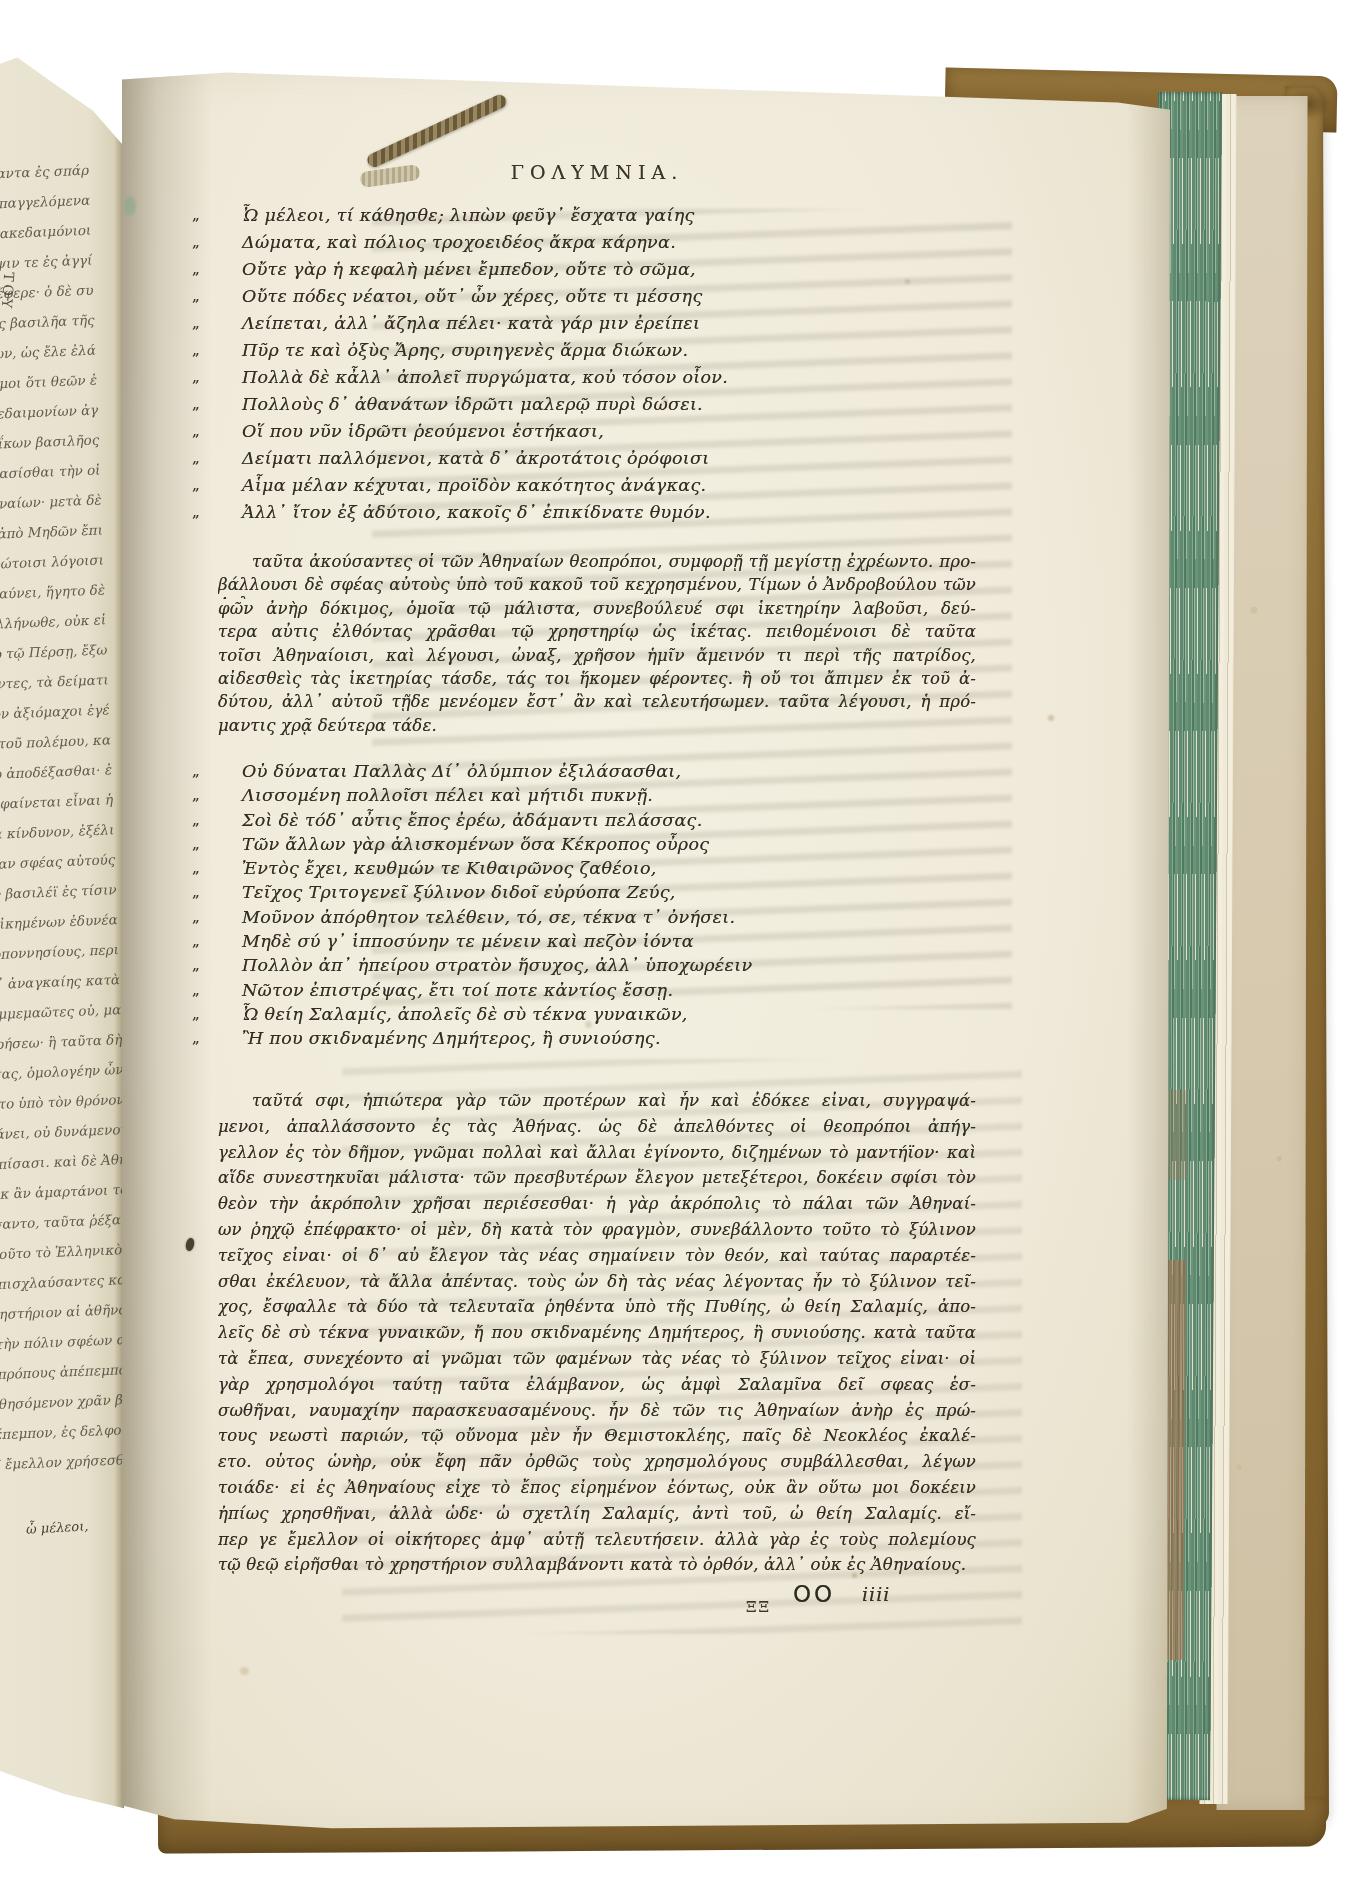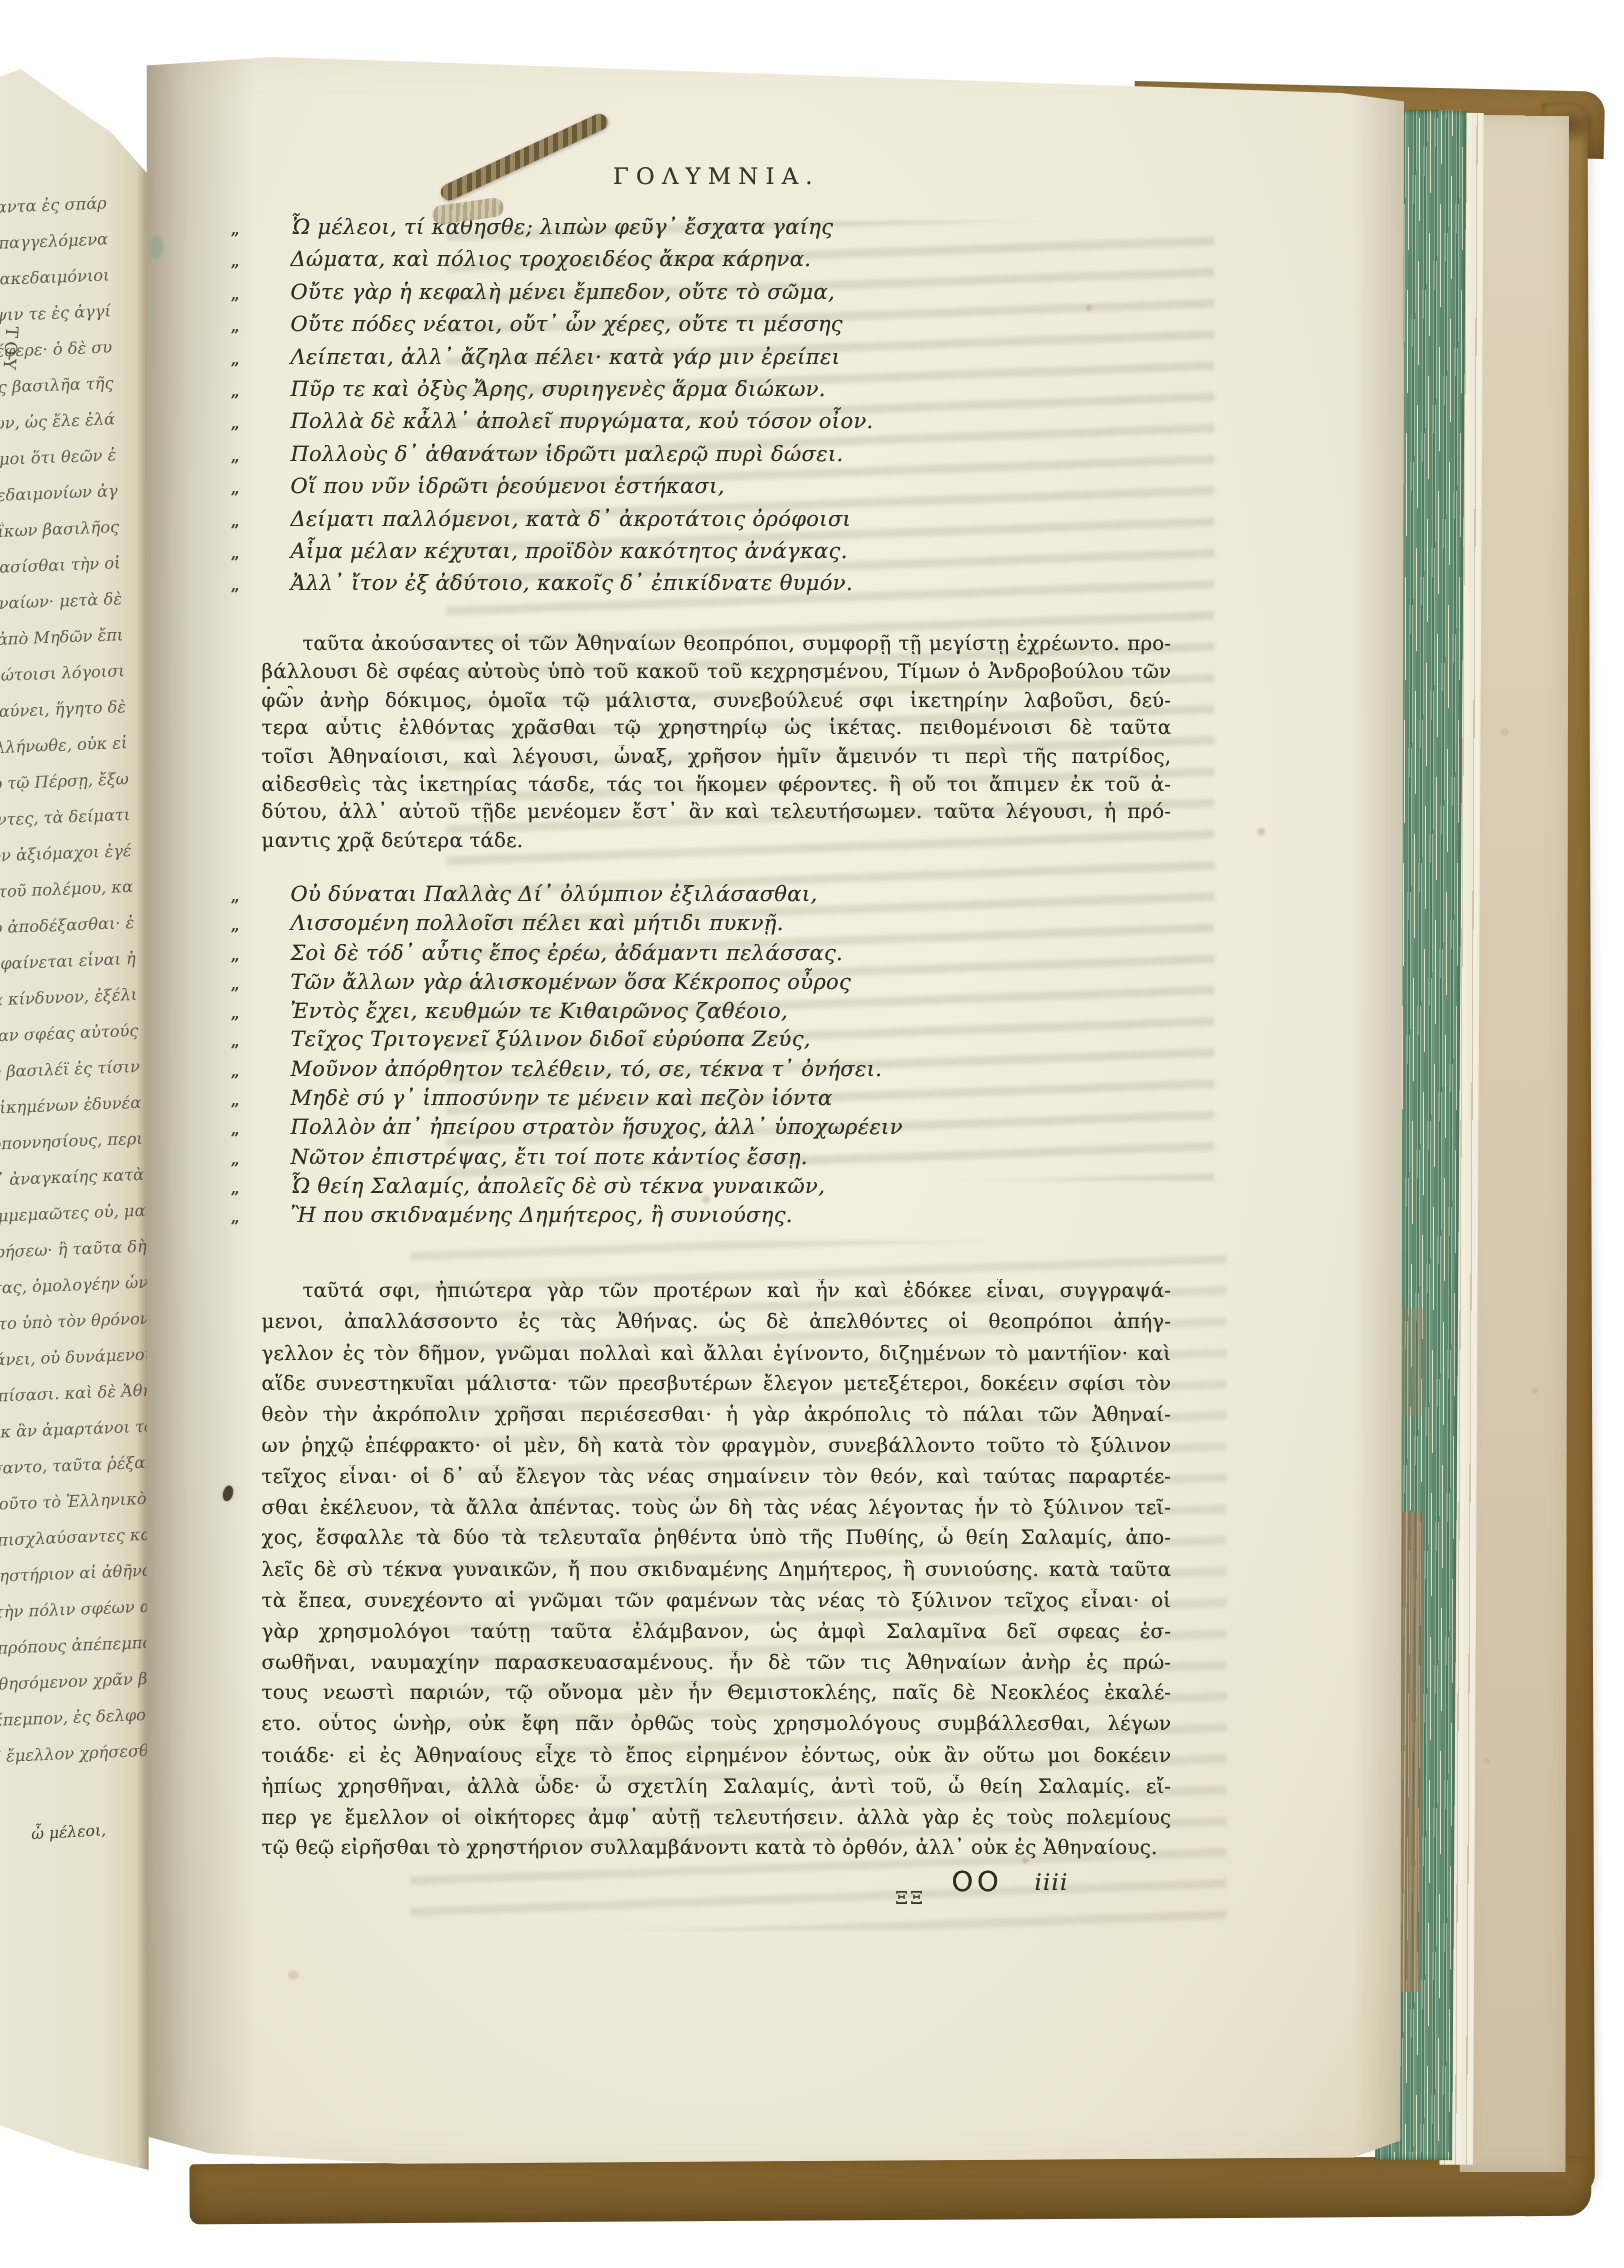--- a/index.html
+++ b/index.html
@@ -39,21 +39,21 @@
   #verso{position:absolute;left:0;top:54px;width:124px;height:1772px;z-index:6;
          background:linear-gradient(90deg,#eae5d3 0%,#e7e1ce 70%,#d8d1b8 92%,#a99f82 99%,#877d60 100%);
          clip-path:polygon(0 .55%,14% .2%,40% 1.5%,75% 3.2%,100% 5.2%,100% 99%,52% 98.2%,0 96.9%);}
   #verso-lines{position:absolute;left:-30px;top:110px;right:10px;transform:rotate(-2.2deg);}
   .vfrag{height:30px;text-align:right;font-style:italic;font-size:13.5px;color:#4a4438;opacity:.85;
          white-space:nowrap;overflow:hidden;direction:rtl;}
   #running-title{position:absolute;left:0px;top:218px;writing-mode:vertical-rl;transform:rotate(4deg);
          font-size:14px;letter-spacing:3px;color:#3e392e;opacity:.85;}
   #catchword{position:absolute;left:26px;top:1466px;font-style:italic;font-size:13px;color:#46402f;transform:rotate(-3deg);}
   
-  #recto{position:absolute;left:122px;top:44px;width:1048px;height:1768px;z-index:6;
+  #recto{position:absolute;left:122px;top:69px;width:1048px;height:1768px;z-index:6;
          background:radial-gradient(ellipse at 45% 38%,#f4f0e1 0%,#efeada 55%,#e8e2cd 85%,#ded6bc 100%);
          clip-path:polygon(0 .6%,10% .2%,95% 1.9%,100% 2.3%,99.7% 98.4%,96% 99.2%,20% 99.5%,5% 99%,0 98.2%);
          box-shadow:inset 0 0 40px rgba(150,130,90,.12);}
   #gutter-shade{position:absolute;left:0;top:0;width:100px;height:100%;
          background:linear-gradient(90deg,rgba(78,66,38,.38),rgba(78,66,38,.16) 35%,rgba(0,0,0,0) 90%);}
   #fore-shade{position:absolute;right:0;top:0;width:48px;height:100%;
          background:linear-gradient(270deg,rgba(120,105,70,.22),rgba(0,0,0,0) 90%);}
   .ghost{position:absolute;z-index:1;filter:blur(1.4px);opacity:.5;pointer-events:none;
          background:repeating-linear-gradient(178deg,transparent 0 8px,rgba(110,102,82,.32) 11px 15px,transparent 18px 26px);}
   #ghost-upper{left:250px;top:140px;width:640px;height:800px;}
@@ -64,21 +64,21 @@
   #page-header{position:absolute;top:92px;width:100%;text-align:center;font-size:19px;
             letter-spacing:6px;color:#3a342a;}
   .vblock{position:absolute;width:100%;}
   #verse1{top:136px;} #verse2{top:692px;}
   .vline{position:relative;height:27px;padding-left:24px;font-style:italic;font-size:17.5px;
          letter-spacing:.3px;white-space:nowrap;}
   #verse2 .vline{height:24.3px;}
   .qmark{position:absolute;left:-26px;top:1px;font-size:15px;font-style:normal;color:#3a342a;}
   .pblock{position:absolute;width:100%;}
   #prose1{top:483px;} #prose2{top:1022px;}
-  .pline{position:relative;height:23.4px;font-size:16.5px;letter-spacing:.15px;
+  .pline{position:relative;height:23.4px;font-style:italic;font-size:16.5px;letter-spacing:.15px;
          text-align:justify;text-align-last:justify;overflow:hidden;}
   #prose2 .pline{height:25.8px;}
   .pline.first{text-indent:34px;}
   .pline.last{text-align-last:left;}
   
   #signature{position:absolute;top:1512px;width:100%;height:30px;}
   #sig-quire1{position:absolute;left:528px;top:6px;font-size:15px;letter-spacing:2px;color:#3a342a;margin-top:11px;}
   #sig-quire2{position:absolute;left:575px;top:0;font-family:"DejaVu Sans",sans-serif;font-size:23px;letter-spacing:3px;color:#2f2a20;}
   #sig-leaf{position:absolute;left:644px;top:2px;font-style:italic;font-size:19px;letter-spacing:1px;color:#332d23;}
   

